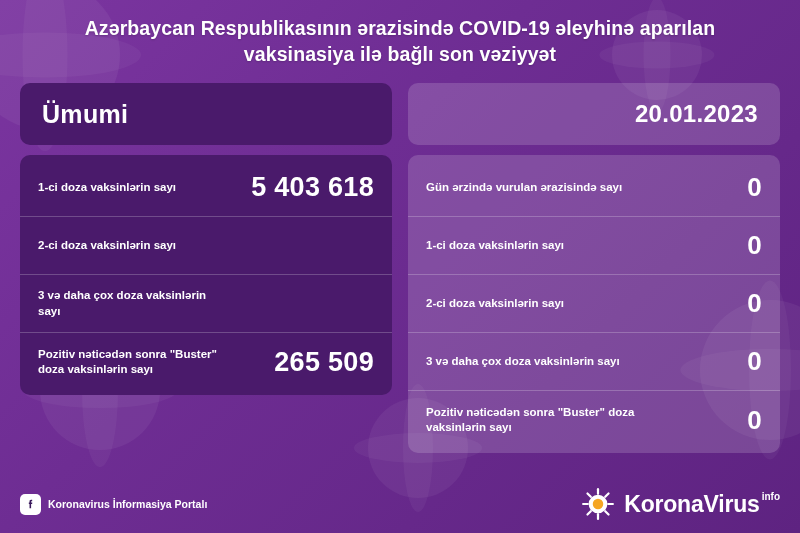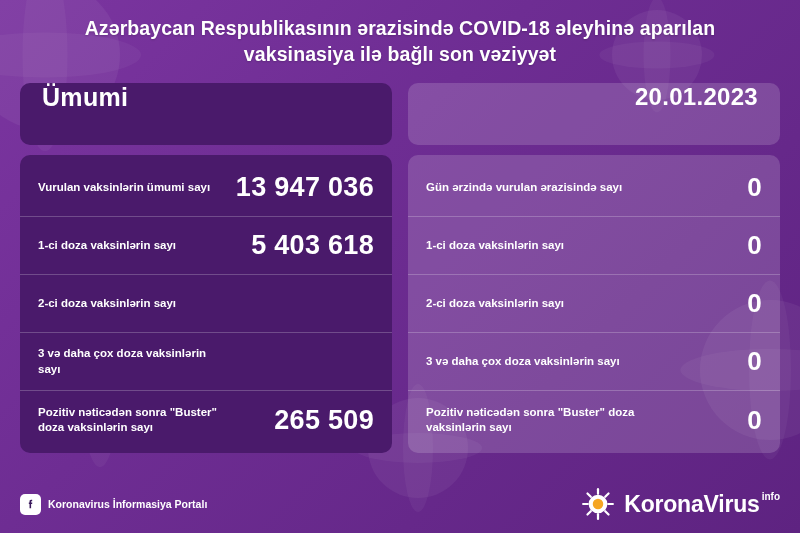--- a/index.html
+++ b/index.html
@@ -60,20 +60,21 @@
     z-index: 3;
     display: flex;
     gap: 16px;
     padding: 16px 20px 0 20px;
   }
   .col { flex: 1; display: flex; flex-direction: column; }
   .col-head {
     height: 62px;
     border-radius: 10px;
     display: flex;
+    align-items: center;
     margin-bottom: 10px;
   }
   .col-head.left {
     background: #4a1a6b;
     padding-left: 22px;
     justify-content: flex-start;
   }
   .col-head.right {
     background: rgba(255,255,255,0.16);
     padding-right: 22px;
@@ -173,34 +174,30 @@
 <body>
 
 <div class="poster">
 
   <div class="virus v1"></div>
   <div class="virus v2"></div>
   <div class="virus v3"></div>
   <div class="virus v4"></div>
   <div class="virus v5"></div>
 
-  <div class="title">Azərbaycan Respublikasının ərazisində COVID-18 əleyhinə aparılan vaksinasiya ilə bağlı son vəziyyət</div>
+  <div class="title">Azərbaycan Respublikasının ərazisində COVID-19 əleyhinə aparılan vaksinasiya ilə bağlı son vəziyyət</div>
 
   <div class="columns">
 
     <div class="col">
       <div class="col-head left">
         <span class="label">Ümumi</span>
       </div>
       <div class="panel left">
 
-        <div class="row">
-          <span class="rlabel">Vurulan vaksinlərin ümumi sayı</span>
-          <span class="rvalue">13 947 036</span>
-        </div>
 
         <div class="row">
           <span class="rlabel">1-ci doza vaksinlərin sayı</span>
           <span class="rvalue">5 403 618</span>
         </div>
 
         <div class="row">
           <span class="rlabel">2-ci doza vaksinlərin sayı</span>
         </div>
 

